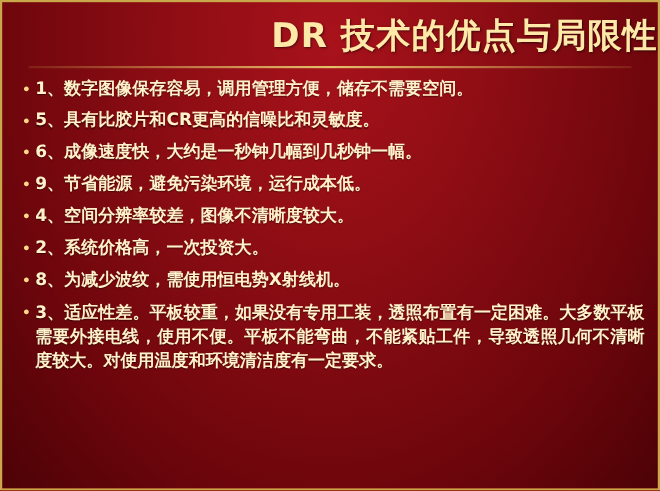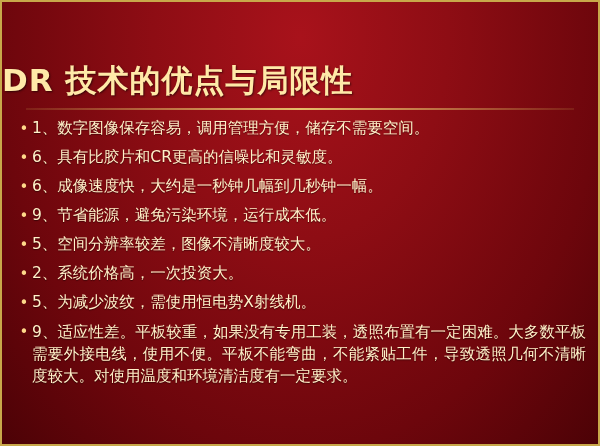--- a/index.html
+++ b/index.html
@@ -16,30 +16,29 @@
   .slide {
     position: relative;
     width: 600px;
     height: 446px;
     box-sizing: border-box;
     background: radial-gradient(ellipse at 50% 8%, #a8121b 0%, #8e0d14 35%, #6d060c 72%, #4c0206 100%);
     border: 2px solid #c8a84a;
     overflow: hidden;
   }
   .title {
-    text-align: left;
+    text-align: right;
     color: #ffe9a8;
     font-size: 31px;
     font-weight: bold;
     letter-spacing: 1px;
     padding-top: 10px;
     padding-bottom: 6px;
     text-shadow: 1px 1px 2px rgba(0,0,0,0.55);
     font-family: "DejaVu Sans", "Liberation Sans", sans-serif;
-    margin-top: 48px;
   }
   .rule {
     width: 92%;
     margin: 0 auto 6px auto;
     height: 2px;
     background: linear-gradient(to right, rgba(200,168,74,0.15), rgba(232,200,110,0.95), rgba(200,168,74,0.15));
   }
   .body-list {
     list-style: none;
     margin: 0;
@@ -57,21 +56,21 @@
     line-height: 21px;
     width: 16px;
     text-align: center;
     margin-top: 1px;
   }
   .bullet-text {
     flex: 1 1 auto;
     color: #fff1c9;
     font-size: 15.5px;
     line-height: 21px;
-    font-weight: normal;
+    font-weight: bold;
     text-shadow: 0 1px 1px rgba(0,0,0,0.45);
     text-align: justify;
     text-justify: inter-ideograph;
   }
   .bullet-row.long .bullet-text {
     line-height: 22px;
   }
 </style>
 </head>
 <body>
@@ -79,40 +78,40 @@
 <div class="slide">
   <div class="title">DR 技术的优点与局限性</div>
   <div class="rule"></div>
   <ul class="body-list">
     <li class="bullet-row">
       <span class="bullet-dot">•</span>
       <span class="bullet-text">1、数字图像保存容易，调用管理方便，储存不需要空间。</span>
     </li>
     <li class="bullet-row">
       <span class="bullet-dot">•</span>
-      <span class="bullet-text">6、具有比胶片和CR更高的信噪比和灵敏度。</span>
+      <span class="bullet-text">5、具有比胶片和CR更高的信噪比和灵敏度。</span>
     </li>
     <li class="bullet-row">
       <span class="bullet-dot">•</span>
       <span class="bullet-text">6、成像速度快，大约是一秒钟几幅到几秒钟一幅。</span>
     </li>
     <li class="bullet-row">
       <span class="bullet-dot">•</span>
       <span class="bullet-text">9、节省能源，避免污染环境，运行成本低。</span>
     </li>
     <li class="bullet-row">
       <span class="bullet-dot">•</span>
-      <span class="bullet-text">5、空间分辨率较差，图像不清晰度较大。</span>
+      <span class="bullet-text">4、空间分辨率较差，图像不清晰度较大。</span>
     </li>
     <li class="bullet-row">
       <span class="bullet-dot">•</span>
       <span class="bullet-text">2、系统价格高，一次投资大。</span>
     </li>
     <li class="bullet-row">
       <span class="bullet-dot">•</span>
-      <span class="bullet-text">5、为减少波纹，需使用恒电势X射线机。</span>
+      <span class="bullet-text">8、为减少波纹，需使用恒电势X射线机。</span>
     </li>
     <li class="bullet-row long">
       <span class="bullet-dot">•</span>
-      <span class="bullet-text">9、适应性差。平板较重，如果没有专用工装，透照布置有一定困难。大多数平板需要外接电线，使用不便。平板不能弯曲，不能紧贴工件，导致透照几何不清晰度较大。对使用温度和环境清洁度有一定要求。</span>
+      <span class="bullet-text">3、适应性差。平板较重，如果没有专用工装，透照布置有一定困难。大多数平板需要外接电线，使用不便。平板不能弯曲，不能紧贴工件，导致透照几何不清晰度较大。对使用温度和环境清洁度有一定要求。</span>
     </li>
   </ul>
 </div>
 
 </body></html>

